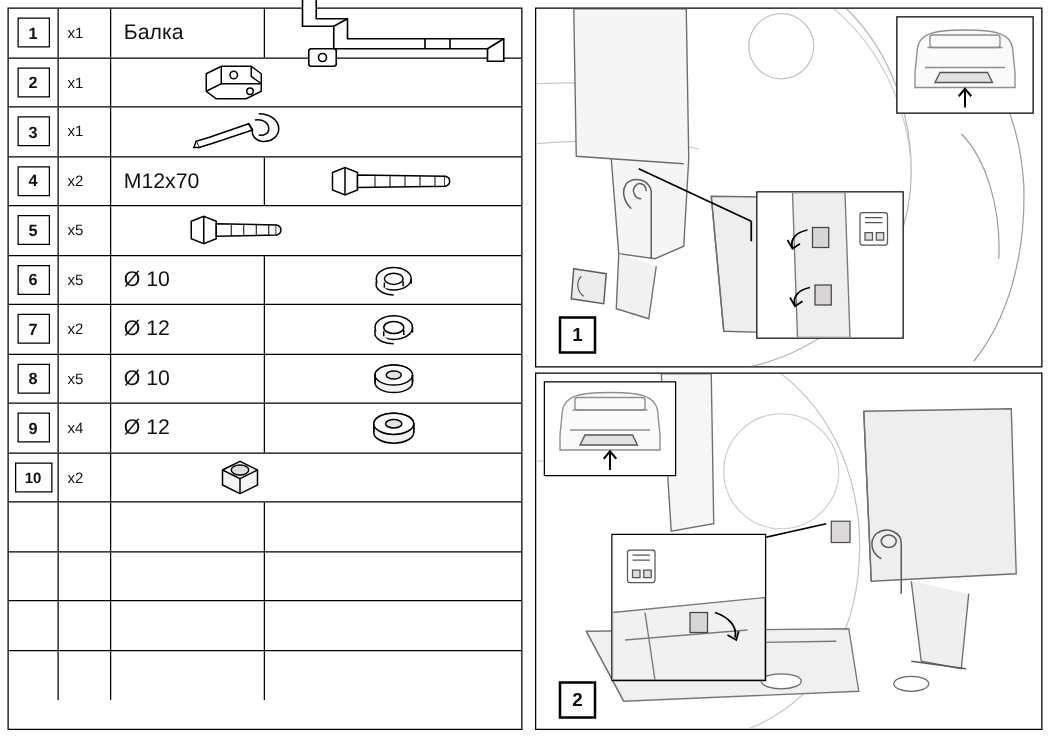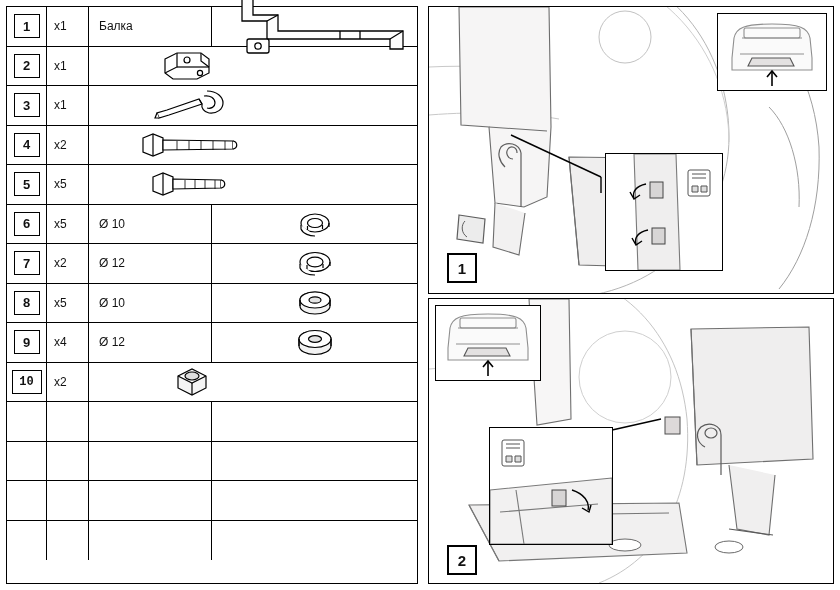--- a/index.html
+++ b/index.html
@@ -52,38 +52,38 @@
     width: 24px;
     height: 22px;
     border: 1.5px solid #000;
     display: flex;
     align-items: center;
     justify-content: center;
     font-size: 13px;
     font-weight: bold;
     line-height: 1;
   }
-  .numbox.wide { width: 28px; font-size: 12px; font-family: Liberation Mono, monospace; }
+  .numbox.wide { width: 28px; font-size: 12px; }
   .c-qty {
     width: 42px;
     border-right: 1.5px solid #000;
     display: flex;
     align-items: center;
     padding-left: 7px;
     box-sizing: border-box;
     font-size: 12px;
   }
   .c-name {
     flex: 1;
     border-right: 1.5px solid #000;
     display: flex;
     align-items: center;
     padding-left: 10px;
     box-sizing: border-box;
-    font-size: 12px;
+    font-size: 17px;
     text-align: center;
   }
   .c-img {
     width: 205px;
     display: flex;
     align-items: center;
     justify-content: center;
     box-sizing: border-box;
   }
   .c-img svg { display: block; }
@@ -199,20 +199,21 @@
           </svg>
         </span>
       </div>
     </div>
 
     <div class="row">
       <div class="c-num">
         <div class="numbox">4</div>
       </div>
       <div class="c-qty">x2</div>
+      <div class="c-name">M12x70</div>
       <div class="c-img">
         <span>
           <svg width="110" height="30" viewBox="0 0 110 30">
             <g fill="#fff" stroke="#000" stroke-width="1.2">
               <path d="M6 8 L16 4 L26 8 L26 22 L16 26 L6 22 Z"></path>
               <path d="M16 4 L16 26"></path>
               <path d="M26 10 L96 11 L96 19 L26 20 Z"></path>
               <path d="M96 11 C101 12 101 18 96 19"></path>
               <path d="M40 11 L40 20 M52 11 L52 20 M64 11 L64 20 M76 11 L76 20 M88 11 L88 20" stroke-width="0.8"></path>
             </g>

